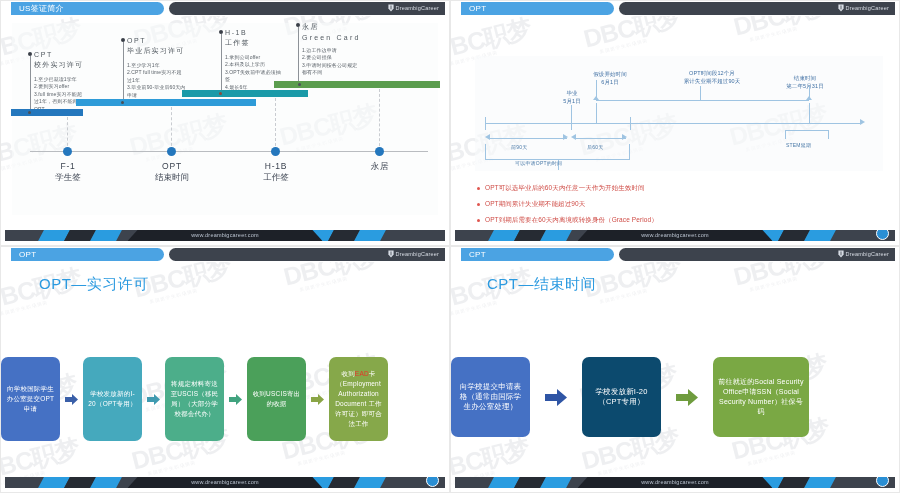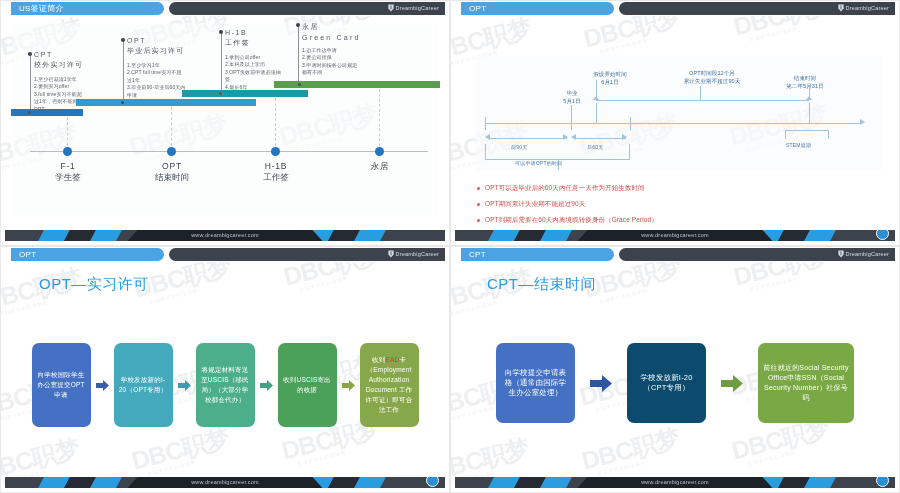--- a/index.html
+++ b/index.html
@@ -131,21 +131,21 @@
   .ot-spanlab { position: absolute; font-size: 5px; color: #4a7aa8; letter-spacing: .2px; }
   .ot-brace { position: absolute; border: 1px solid #9fc4e2; border-top: none; }
   .ot-vert { position: absolute; width: 1px; background: #9fc4e2; }
   .ot-up { position: absolute; width: 0; height: 0;
     border-left: 3px solid transparent; border-right: 3px solid transparent; border-bottom: 4px solid #9fc4e2; }
   .ot-bullets { position: absolute; left: 26px; top: 183px; }
   .ot-bullets .row { display: flex; align-items: flex-start; gap: 5px; margin-bottom: 7px; }
   .ot-bullets .bd { width: 3px; height: 3px; border-radius: 50%; background: #e0564f; margin-top: 3px; flex: 0 0 auto; }
   .ot-bullets .bt { font-size: 6.5px; color: #cf4b45; letter-spacing: .1px; }
   
-  .flow { position: absolute; left: 0; right: 0; top: 96px; display: flex; align-items: center; justify-content: center; }
+  .flow { position: absolute; left: 0; right: 0; top: 110px; display: flex; align-items: center; }
   .fbox {
     border-radius: 7px; color: #fff; text-align: center;
     display: flex; align-items: center; justify-content: center;
     padding: 4px 5px; line-height: 10px; letter-spacing: .2px;
   }
   .fbox.s1 { width: 59px; height: 84px; font-size: 6.5px; }
   .fbox.s2 { width: 79px; height: 80px; font-size: 7.5px; }
   .farrow { flex: 0 0 auto; margin: 0 5px; position: relative; }
   .farrow svg { display: block; }
   .red { color: #e8322a; }

